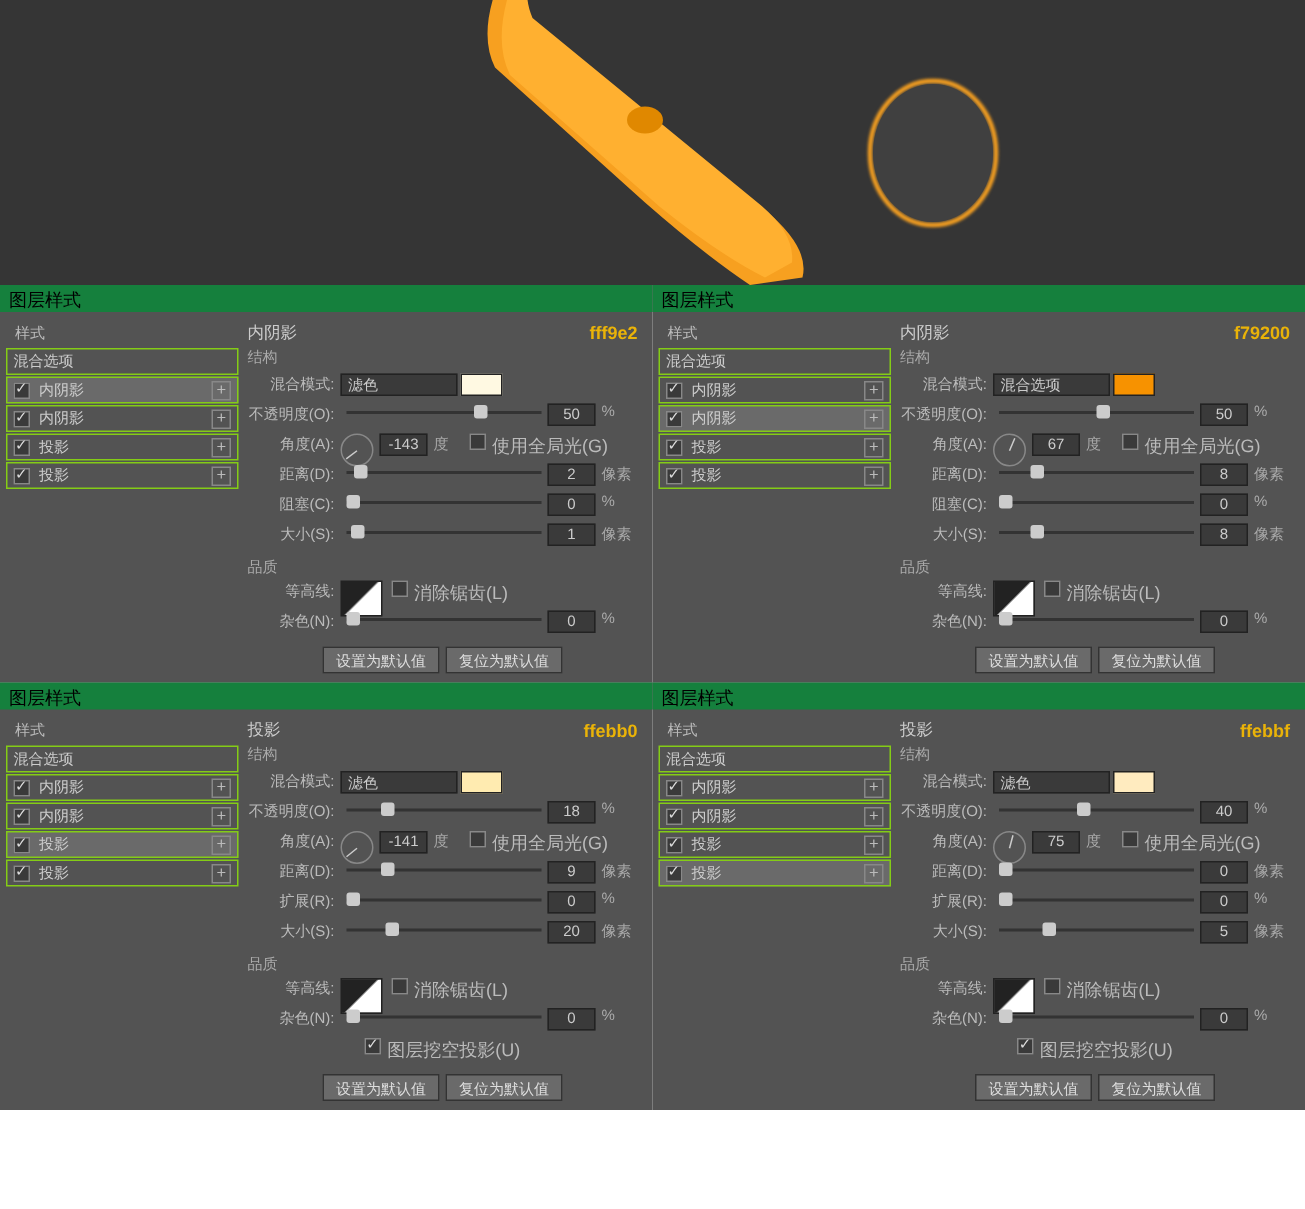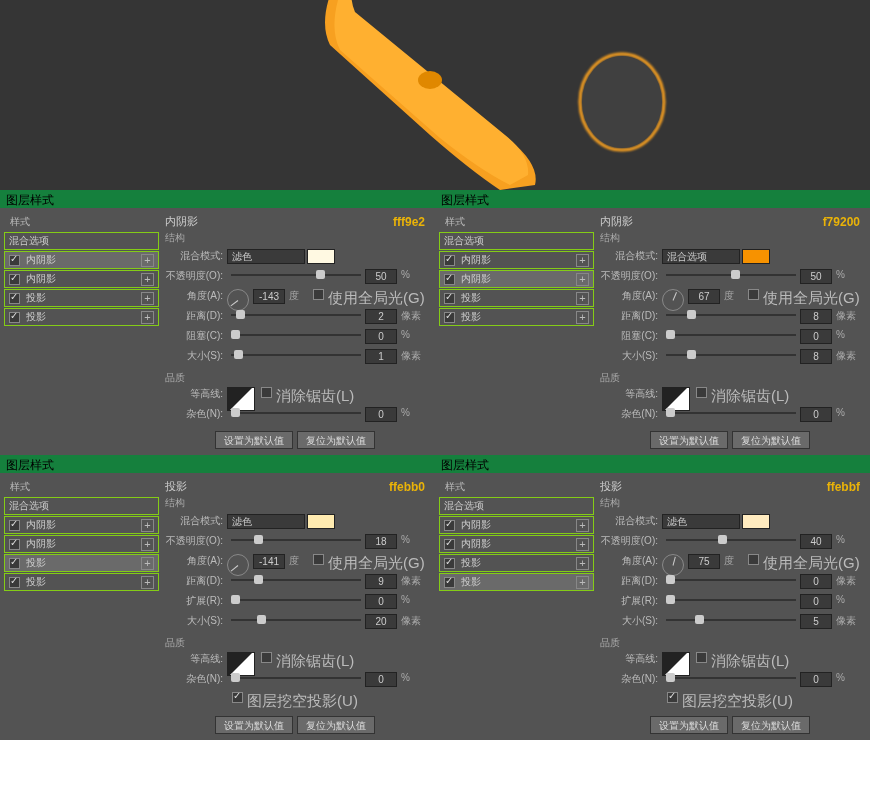--- a/index.html
+++ b/index.html
@@ -29,21 +29,21 @@
 .row select, .row .dd { background: #3a3a3a; border: 1px solid #222; color: #ccc; font-size: 10px; height: 15px; width: 78px; padding: 0 4px; display: flex; align-items: center; }
 .row .slider { flex: 1; height: 12px; position: relative; margin: 0 4px; }
 .row .slider .track { position: absolute; top: 5px; left: 0; right: 0; height: 2px; background: #333; }
 .row .slider .thumb { position: absolute; top: 1px; width: 9px; height: 9px; background: #ccc; border-radius: 2px; }
 .row .num { width: 32px; height: 15px; background: #3a3a3a; border: 1px solid #222; color: #ccc; font-size: 10px; text-align: center; line-height: 13px; }
 .row .unit { font-size: 10px; color: #aaa; margin-left: 4px; width: 24px; }
 .row .angle { width: 22px; height: 22px; border: 1px solid #888; border-radius: 50%; position: relative; margin-right: 4px; }
 .row .angle .hand { position: absolute; top: 50%; left: 50%; width: 9px; height: 1px; background: #ccc; transform-origin: left center; }
 .row .cb { width: 11px; height: 11px; border: 1px solid #888; background: #3a3a3a; margin-right: 4px; position: relative; }
 .row .cb.on::after { content: "✓"; position: absolute; top: -3px; left: 0; font-size: 10px; color: #ddd; }
-.row .cblabel { font-size: 15px; color: #bbb; }
+.row .cblabel { font-size: 12px; color: #bbb; }
 .section-label { font-size: 10px; color: #aaa; margin-top: 4px; margin-bottom: 2px; }
 .contour { width: 28px; height: 24px; border: 1px solid #222; background: linear-gradient(135deg, #222 0%, #222 48%, #fff 52%, #fff 100%); margin-right: 6px; }
 .btns { display: flex; gap: 4px; margin-top: 6px; justify-content: center; }
 .btns .btn { background: #6a6a6a; border: 1px solid #333; color: #ddd; font-size: 10px; padding: 2px 8px; height: 18px; }
 </style>
 </head>
 <body>
 
 <div class="preview">
   <svg class="shape1" viewBox="0 0 230 200">

